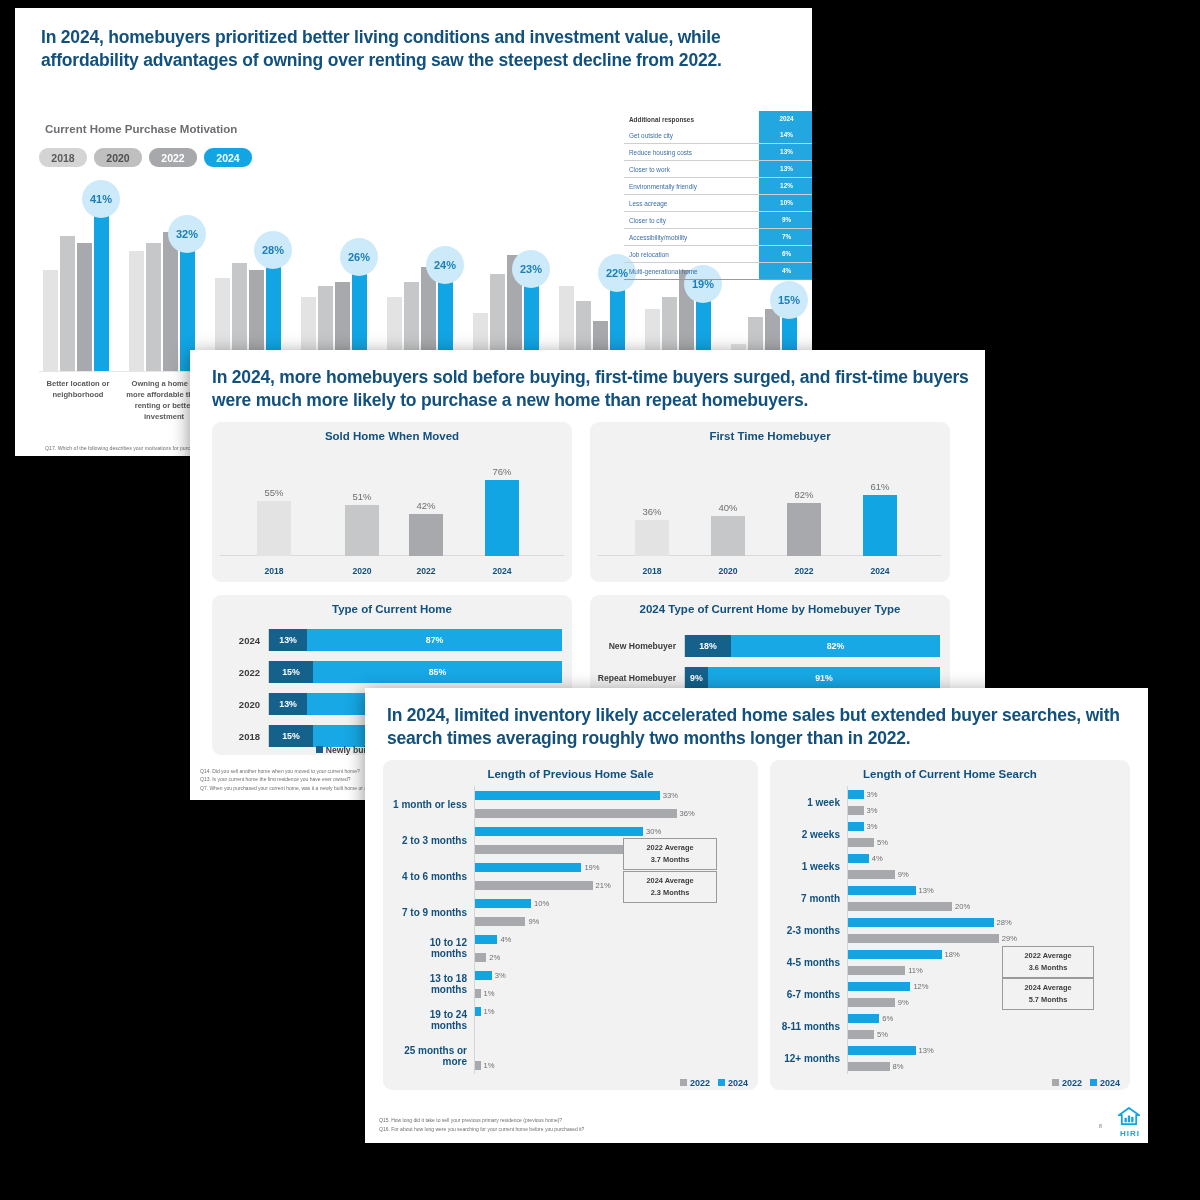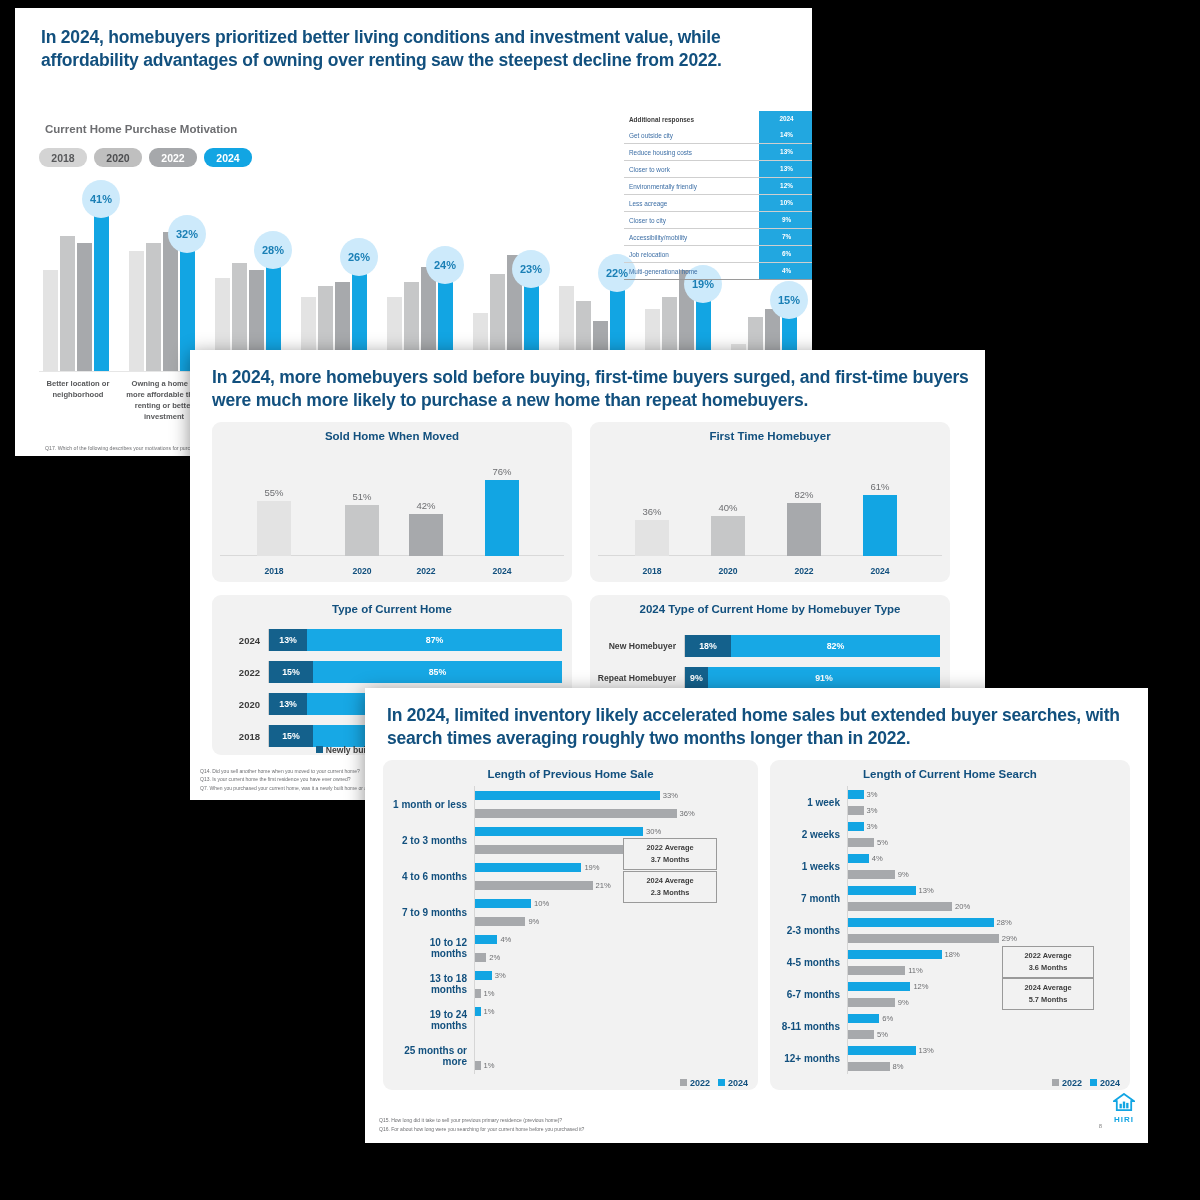--- a/index.html
+++ b/index.html
@@ -80,21 +80,21 @@
   .hbpair{flex:1;border-left:1px solid #d6d6d6;padding-left:0;position:relative;height:30px;}
   .hbline{position:relative;height:11px;display:flex;align-items:center;}
   .hbbar{height:9px;}
   .hbval{font-size:7.6px;color:#6d6e71;margin-left:3px;}
   .hblegend{position:absolute;right:10px;bottom:2px;font-size:9px;color:#12507e;font-weight:bold;}
   .avgbox{position:absolute;border:1px solid #9a9a9a;background:#f2f2f2;
           text-align:center;font-size:7.4px;color:#3c3c3c;font-weight:bold;line-height:1.6;padding:3px 0;}
   .s3-foot{position:absolute;left:14px;bottom:10px;font-size:5px;color:#6d6e71;line-height:1.7;}
   .s2-foot{position:absolute;left:10px;bottom:8px;font-size:5px;color:#6d6e71;line-height:1.7;}
   .pageno{position:absolute;right:46px;bottom:14px;font-size:6px;color:#8b8b8b;}
-  .logo{position:absolute;right:8px;bottom:20px;width:32px;height:30px;text-align:center;}
+  .logo{position:absolute;right:8px;bottom:6px;width:32px;height:30px;text-align:right;}
   .logo .txt{font-size:8px;color:#12a5e3;font-weight:bold;letter-spacing:1px;}
 </style>
 </head>
 <body>
 
 <div class="slide" id="slide1">
   <div class="headline">In 2024, homebuyers prioritized better living conditions and investment value, while affordability advantages of owning over renting saw the steepest decline from 2022.</div>
   <div class="s1-sub">Current Home Purchase Motivation</div>
 
   <div class="yrchips">

